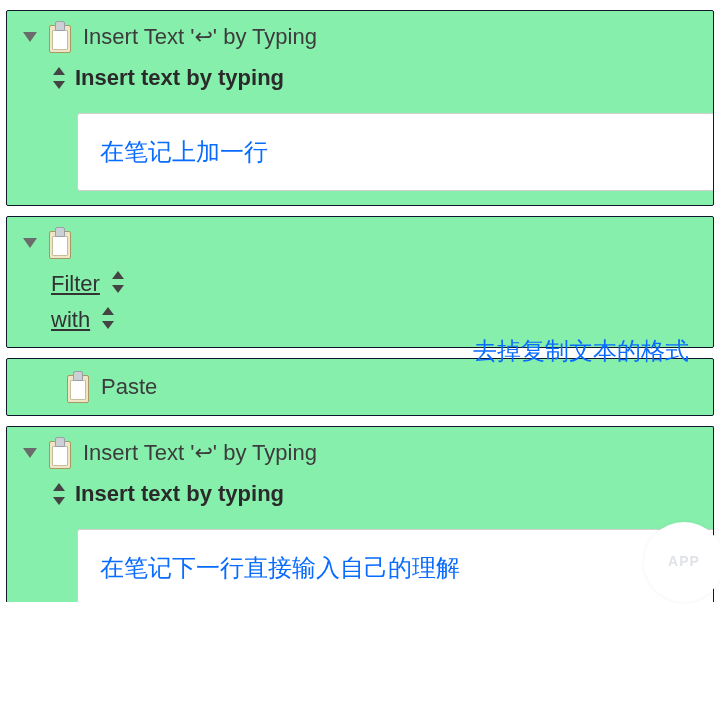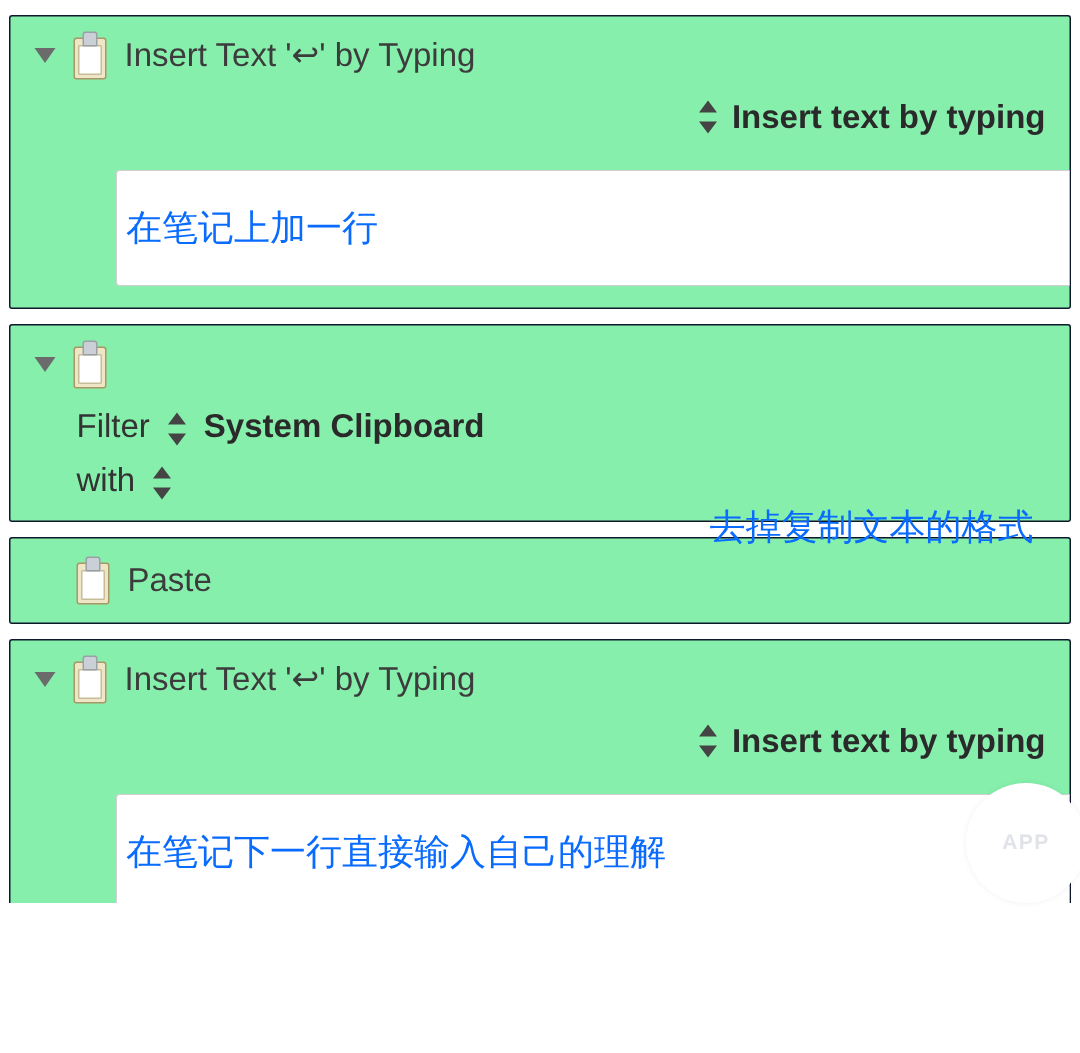--- a/index.html
+++ b/index.html
@@ -70,21 +70,20 @@
   }
   .title-text {
     font-size: 22px;
     color: #3c3c3c;
   }
   .sub-row {
     display: flex;
     align-items: center;
     gap: 8px;
     padding: 6px 16px 6px 44px;
-    justify-content: flex-end;
   }
   .stepper-icon {
     width: 16px;
     height: 22px;
     position: relative;
     flex: 0 0 auto;
   }
   .stepper-icon::before {
     content: "";
     position: absolute;
@@ -107,40 +106,41 @@
   }
   .filter-lines {
     display: flex;
     flex-direction: column;
     gap: 10px;
     padding: 6px 16px 0 44px;
     position: relative;
   }
   .filter-line {
     display: flex;
-    align-items: flex-end;
-    gap: 10px;
+    align-items: flex-start;
+    gap: 10px;
+    text-decoration: underline;
   }
   .annotation {
     position: absolute;
     right: 24px;
     top: 26px;
     color: #0a6cff;
     font-size: 24px;
     white-space: nowrap;
     margin-top: 44px;
   }
   .text-field {
     margin: 16px 0 0 70px;
     border-top: 1px solid #d0d0d0;
     border-left: 1px solid #d0d0d0;
     border-bottom: 1px solid #d0d0d0;
     border-right: none;
     border-radius: 3px 0 0 3px;
-    padding: 22px 10px 22px 6px;
+    padding: 22px 10px 22px 22px;
     color: #0a6cff;
     font-size: 24px;
     background: #fff;
     min-height: 30px;
   }
   .watermark {
     position: absolute;
     right: -4px;
     top: 512px;
     width: 80px;
@@ -206,31 +206,30 @@
       <div class="clipboard-icon">
         <div class="clip-board"></div>
           <div class="clip-paper"></div>
           <div class="clip-clip"></div>
       </div>
     </div>
     <div class="filter-lines">
       <div class="filter-line">
         <span>Filter</span>
         <div class="stepper-icon"></div>
-        <span class="bold">System Clipboard</span>
       </div>
       <div class="filter-line">
         <span>with</span>
         <div class="stepper-icon"></div>
       </div>
       <div class="annotation">去掉复制文本的格式</div>
     </div>
   </div>
 
-  <div class="action-card" style="padding:6px 0;">
+  <div class="action-card" style="padding:6px 16px;">
     <div class="simple-row">
       <div class="clipboard-icon">
         <div class="clip-board"></div>
           <div class="clip-paper"></div>
           <div class="clip-clip"></div>
       </div>
       <span class="title-text">Paste</span>
     </div>
   </div>
 

